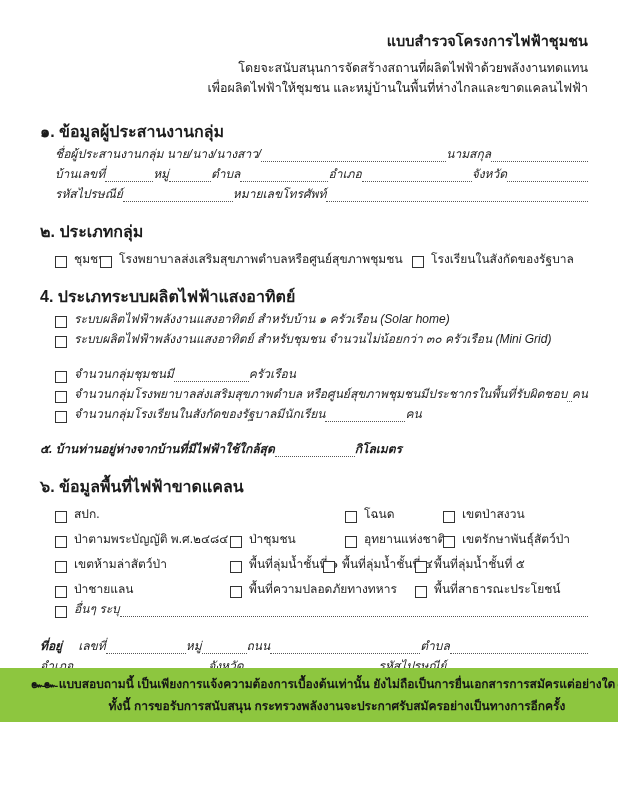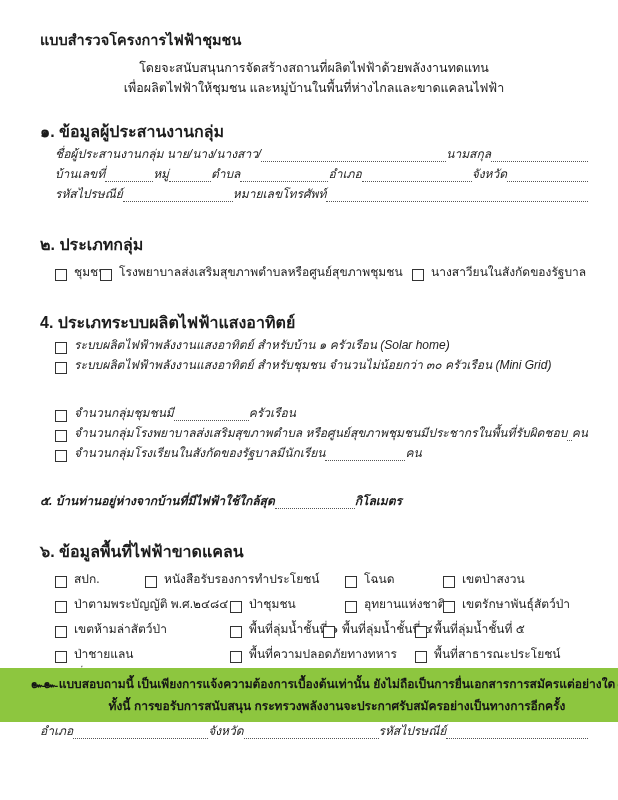--- a/index.html
+++ b/index.html
@@ -2,24 +2,24 @@
 <html><head>
 <meta charset="utf-8">
 <style>
   html,body{margin:0;padding:0;background:#e8e8e8;}
   .page{
     width:618px;height:800px;background:#ffffff;position:relative;
     font-family:"Liberation Sans", sans-serif;color:#1c1c1c;
     font-size:12px;line-height:1.25;overflow:hidden;margin:0 auto;
   }
   .content{padding:28px 30px 0 40px;}
-  .title{text-align:left;font-weight:bold;font-size:14.5px;margin:4px 0 8px;font-family:Liberation Mono, monospace;}
-  .subtitle{text-align:center;font-size:12.5px;line-height:20px;}
+  .title{text-align:right;font-weight:bold;font-size:14.5px;margin:4px 0 8px;}
+  .subtitle{text-align:right;font-size:12.5px;line-height:20px;}
   .heading{font-weight:bold;font-size:16px;}
-  .section{margin-top:33px;}
+  .section{margin-top:20px;}
   .s1{margin-top:24px;}
   .row{display:flex;align-items:flex-end;margin-top:5px;font-style:italic;}
   .indent{margin-left:15px;}
   .lbl{white-space:nowrap;flex:0 0 auto;}
   .dots{border-bottom:1px dotted #555;height:13px;flex:0 0 auto;}
   .dots.grow{flex:1 1 auto;}
   .w42{width:42px}.w48{width:48px}.w75{width:75px}.w80{width:80px}
   .w88{width:88px}.w110{width:110px}.w135{width:135px}.w150{width:150px}
   .w185{width:185px}.w45{width:45px}
   .cb{display:inline-block;width:10px;height:10px;border:1.3px solid #333;
@@ -81,21 +81,21 @@
         <span class="cell c15">
           <span class="cb"></span>
           <span class="lbl">ชุมชน</span>
         </span>
         <span class="cell c65">
           <span class="cb"></span>
           <span class="lbl">โรงพยาบาลส่งเสริมสุขภาพตำบลหรือศูนย์สุขภาพชุมชน</span>
         </span>
         <span class="cell c372">
           <span class="cb"></span>
-          <span class="lbl">นางสาวียนในสังกัดของรัฐบาล</span>
+          <span class="lbl">โรงเรียนในสังกัดของรัฐบาล</span>
         </span>
       </div>
     </div>
 
     <div class="section">
       <div class="heading">4. ประเภทระบบผลิตไฟฟ้าแสงอาทิตย์</div>
       <div class="row indent">
         <span class="cb"></span>
         <span class="lbl">ระบบผลิตไฟฟ้าพลังงานแสงอาทิตย์ สำหรับบ้าน ๑ ครัวเรือน (Solar home)</span>
       </div>
@@ -134,24 +134,20 @@
       </div>
     </div>
 
     <div class="section">
       <div class="heading">๖. ข้อมูลพื้นที่ไฟฟ้าขาดแคลน</div>
 
       <div class="cbrow">
         <span class="cell c15">
           <span class="cb"></span>
           <span class="lbl">สปก.</span>
-        </span>
-        <span class="cell c105">
-          <span class="cb"></span>
-          <span class="lbl">หนังสือรับรองการทำประโยชน์</span>
         </span>
         <span class="cell c305">
           <span class="cb"></span>
           <span class="lbl">โฉนด</span>
         </span>
         <span class="cell c403">
           <span class="cb"></span>
           <span class="lbl">เขตป่าสงวน</span>
         </span>
       </div>

